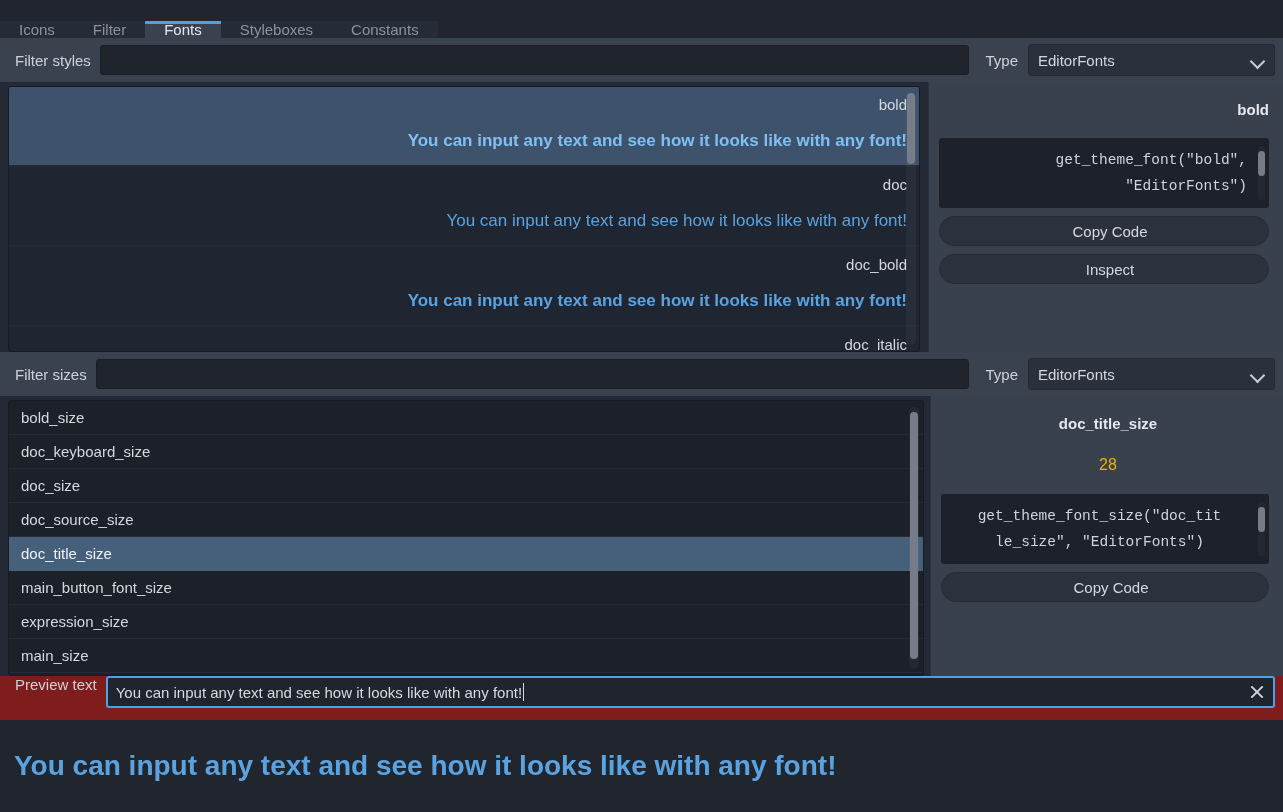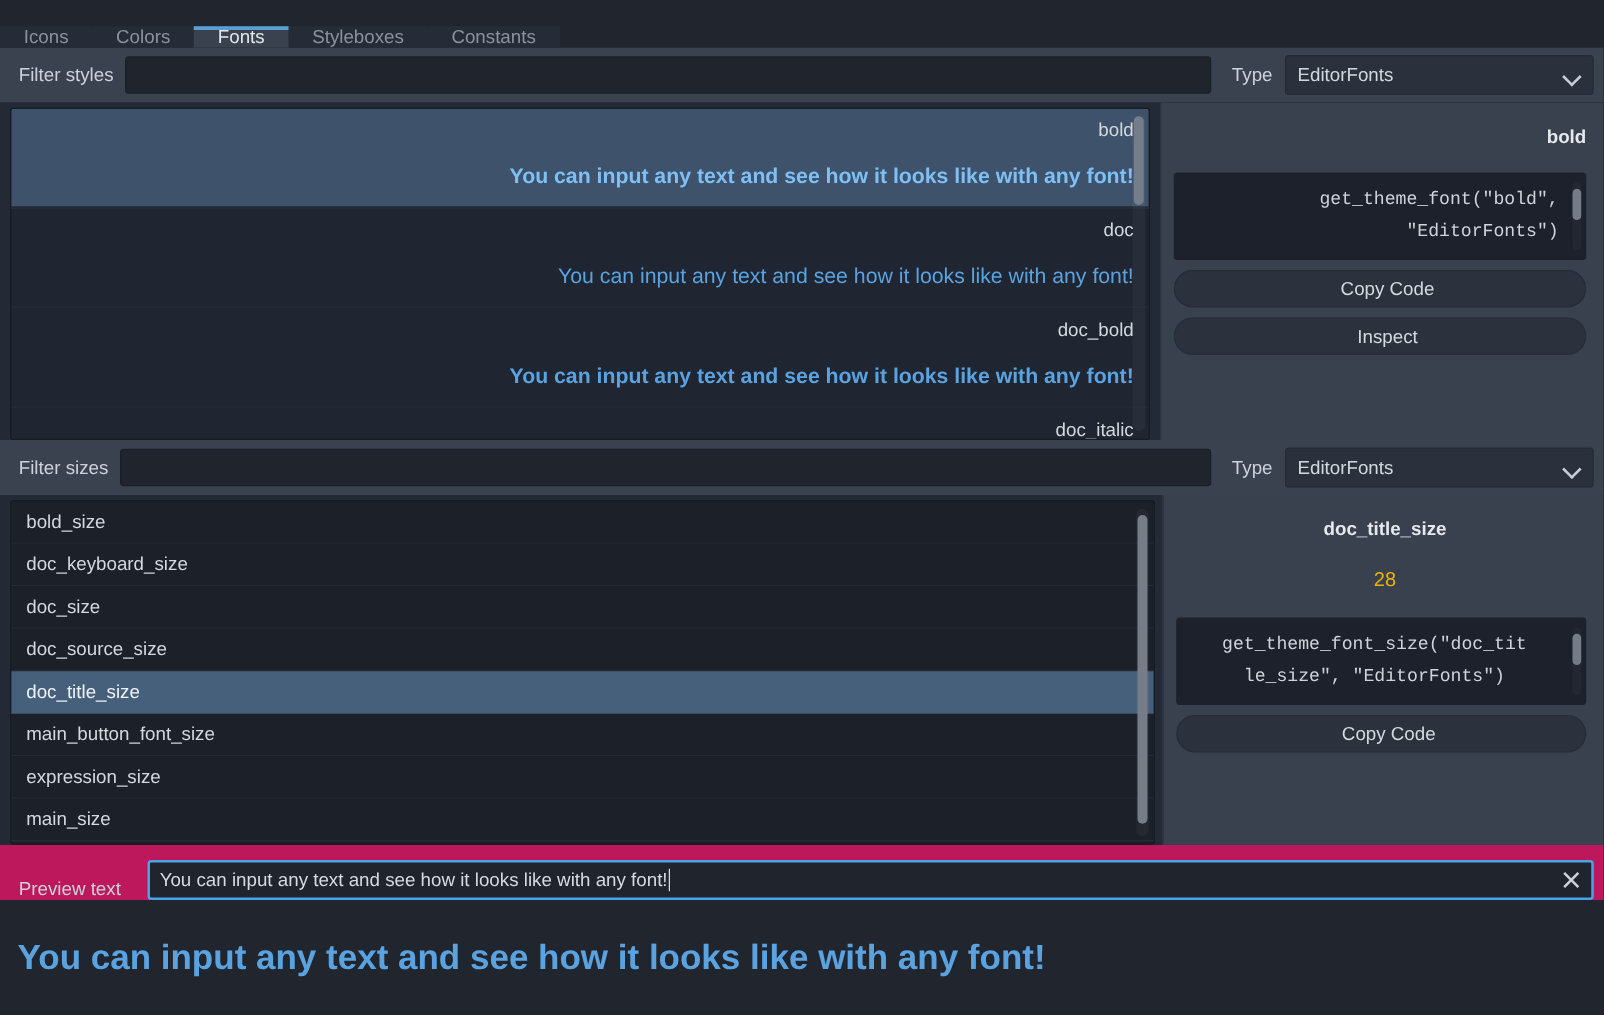--- a/index.html
+++ b/index.html
@@ -283,25 +283,24 @@
     color: #d4d9e0;
     cursor: pointer;
     user-select: none;
     padding-left: 12px;
   }
 
   
   .preview-row {
     flex: 0 0 44px;
     height: 44px;
-    background: #be185d;
-    display: flex;
-    align-items: flex-end;
+    background: #7f1d1d;
+    display: flex;
+    align-items: flex-start;
     padding: 0 8px;
-    gap: 12px;
   }
   .preview-label {
     font-size: 15px;
     color: #cdd2da;
     padding: 0 9px 0 7px;
     white-space: nowrap;
   }
   .preview-field {
     flex: 1 1 auto;
     height: 32px;
@@ -364,21 +363,21 @@
 </head>
 <body>
 
 <div id="app">
 
   <div class="tabbar">
     <div class="tab">
       <span>Icons</span>
     </div>
     <div class="tab">
-      <span>Colors</span>
+      <span>Filter</span>
     </div>
     <div class="tab active">
       <span>Fonts</span>
     </div>
     <div class="tab">
       <span>Styleboxes</span>
     </div>
     <div class="tab">
       <span>Constants</span>
     </div>

